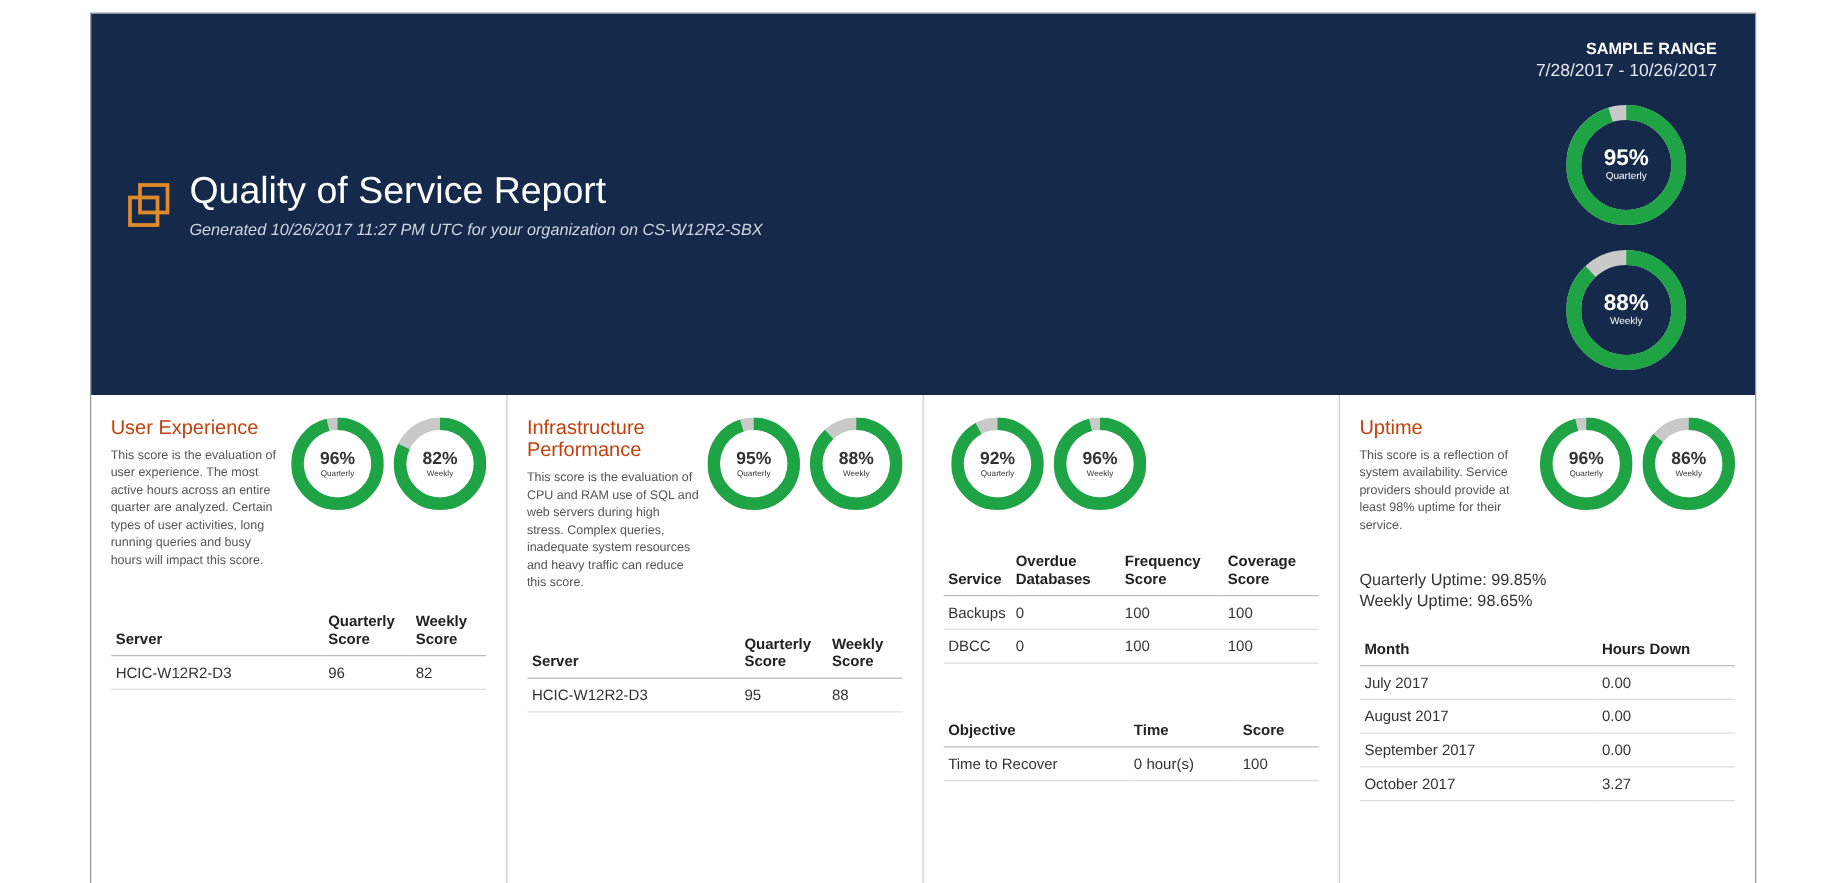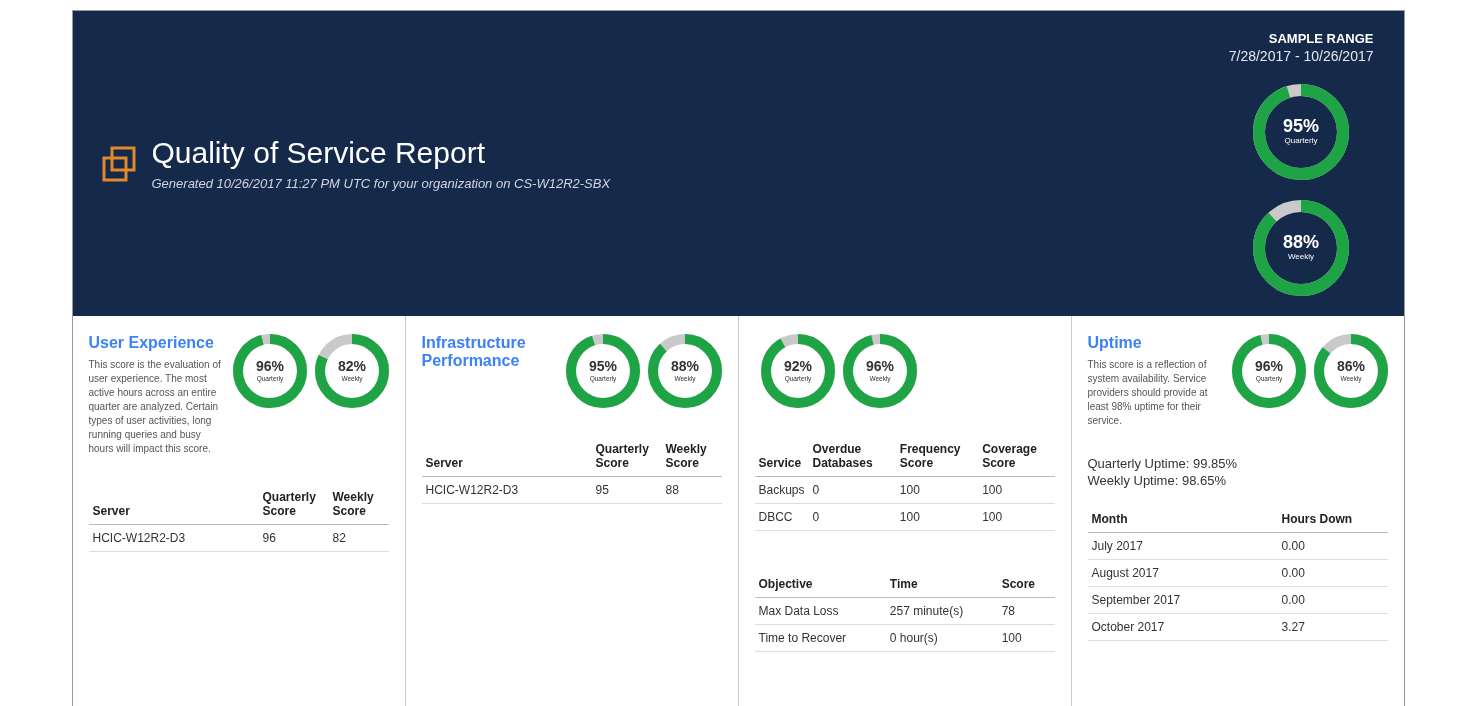--- a/index.html
+++ b/index.html
@@ -41,22 +41,22 @@
     padding: 18px 16px 24px 16px;
   }
   .panel:last-child { border-right: none; }
   .panel-top {
     display: flex;
     align-items: flex-start;
   }
   .panel-text { flex: 1; min-width: 0; }
   .panel-title {
     font-size: 16px;
-    font-weight: 700;
-    color: #3b82f6;
+    font-weight: 400;
+    color: #c2410c;
     margin-bottom: 6px;
   }
   .panel-desc {
     font-size: 10px;
     line-height: 1.4;
     color: #555;
   }
   .panel-gauges { display: flex; gap: 8px; margin-left: 6px; }
   .gauge-sm { width: 74px; height: 74px; }
   .gauge-lg { width: 96px; height: 96px; }
@@ -155,20 +155,21 @@
           <td>82</td>
         </tr>
       </tbody>
         </table>
     </div>
 
     <div class="panel">
       <div class="panel-top">
         <div class="panel-text">
           <div class="panel-title">Infrastructure Performance</div>
+          <div class="panel-desc">This score is the evaluation of CPU and RAM use of SQL and web servers during high stress. Complex queries, inadequate system resources and heavy traffic can reduce this score.</div>
         </div>
         <div class="panel-gauges">
           <svg class="gauge gauge-sm" viewBox="0 0 74 74">
               <circle cx="37" cy="37" r="32" fill="none" stroke="#c9c9c9" stroke-width="10"></circle>
               <circle cx="37" cy="37" r="32" fill="none" stroke="#1ea445" stroke-width="10" stroke-dasharray="191.00883333825942 201.06192982974676" transform="rotate(-90 37 37)"></circle>
               <text x="37" y="37" text-anchor="middle" fill="#333" font-size="14" font-weight="700">95%</text>
               <text x="37" y="46.5" text-anchor="middle" fill="#333" font-size="6.5">Quarterly</text>
             </svg>
           <svg class="gauge gauge-sm" viewBox="0 0 74 74">
               <circle cx="37" cy="37" r="32" fill="none" stroke="#c9c9c9" stroke-width="10"></circle>
@@ -232,25 +233,20 @@
           <td>100</td>
         </tr>
       </tbody>
         </table>
       <table class="data" style="margin-top:40px">
         <tbody>
             <tr>
           <th>Objective</th>
           <th>Time</th>
           <th>Score</th>
-        </tr>
-        <tr>
-          <td>Max Data Loss</td>
-          <td>257 minute(s)</td>
-          <td>78</td>
         </tr>
         <tr>
           <td>Time to Recover</td>
           <td>0 hour(s)</td>
           <td>100</td>
         </tr>
       </tbody>
         </table>
     </div>
 

